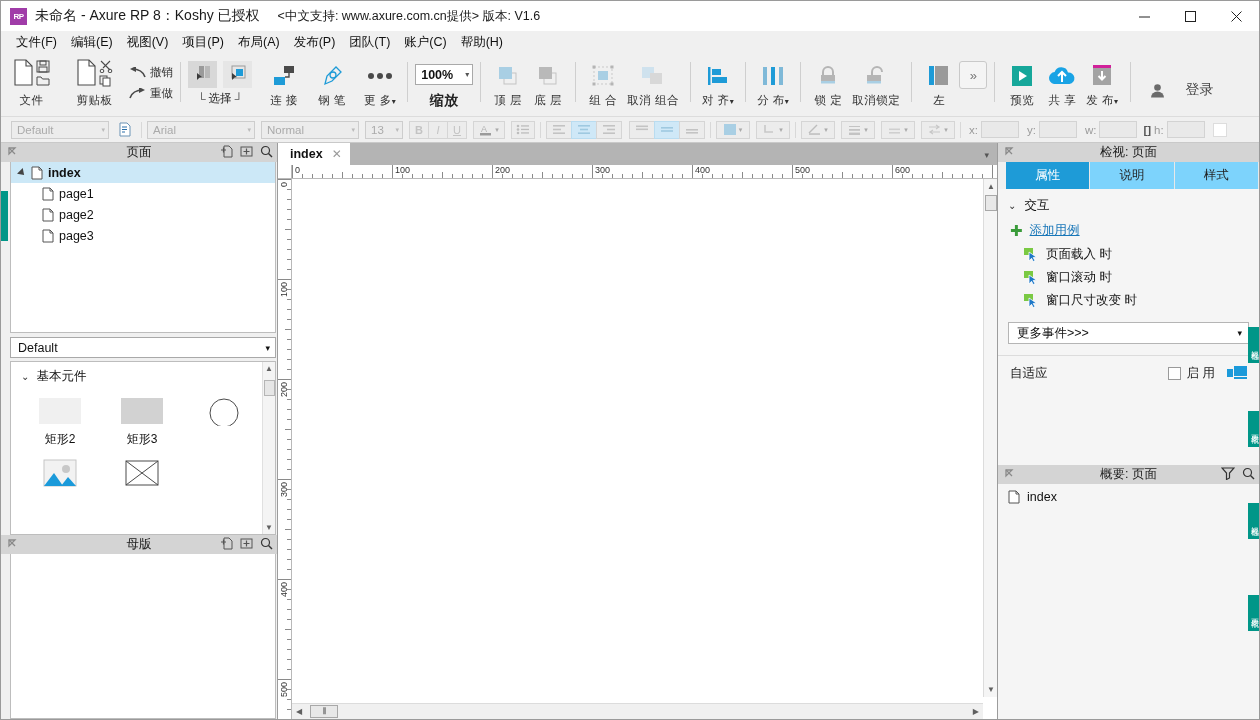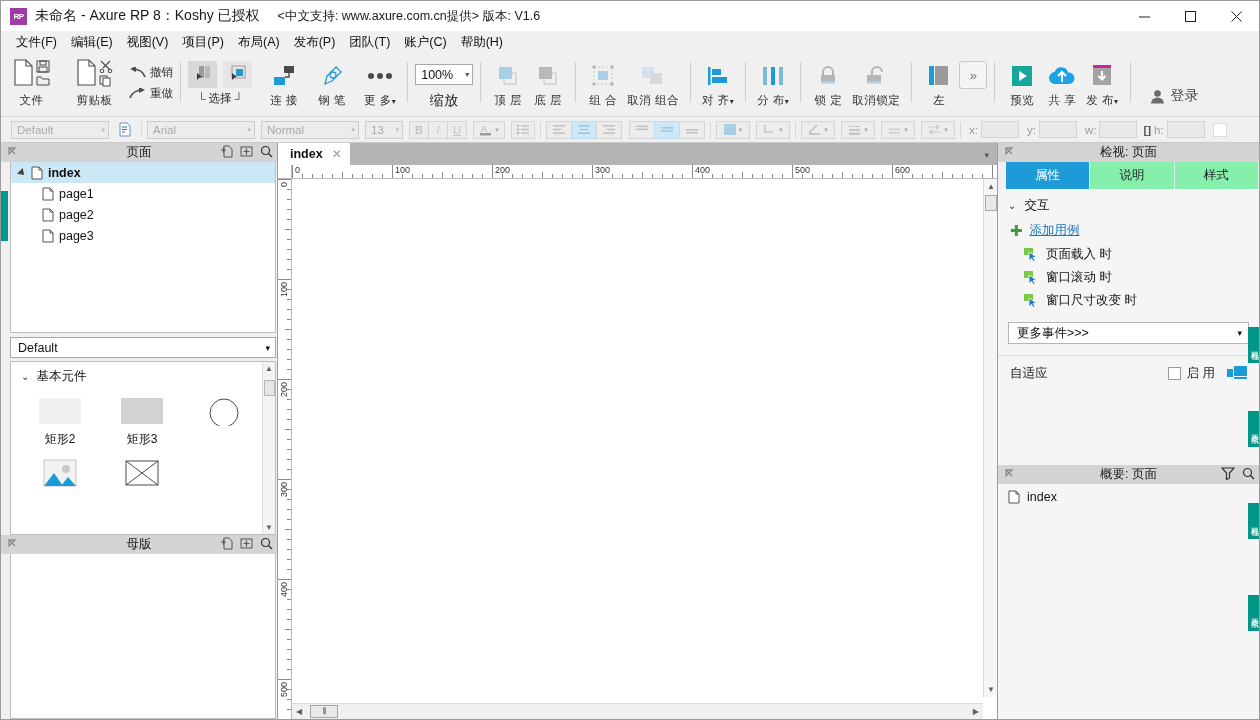--- a/index.html
+++ b/index.html
@@ -87,37 +87,37 @@
   .smallcol { display: flex; flex-direction: column; justify-content: space-between; height: 28px; padding-top: 1px; }
 
   .sel-btn-wrap { display:flex; flex-direction:column; align-items:center; }
   .sel-icons { display:flex; gap: 6px; height: 34px; align-items:center;}
   .sel-box { width: 29px; height: 27px; background:#d8d8d8; display:flex; align-items:center; justify-content:center; }
   .sel-box.alt { background:#e6e6e6; }
   .brackets { display:flex; align-items:center; gap:3px; font-size: 11.5px; }
   .brk { color:#555; font-size: 12px; }
 
   .zoombox {
-    display: flex; flex-direction: column; align-items: center;
+    display: flex; flex-direction: column; align-items: center; font-weight: bold;
   }
   .zoom-input {
     width: 58px; height: 21px; background: #fff; border: 1px solid #a9a9a9;
     display: flex; align-items: center; justify-content: space-between;
     padding: 0 3px 0 5px; font-size: 12.5px; margin-top: 7px; color:#111;
   }
   .zoom-caret { font-size: 8px; color: #555; }
   .zoom-lbl { font-size: 14px; margin-top: 7px; letter-spacing:0.5px; }
 
   .chevbtn {
     width: 28px; height: 28px; border: 1px solid #c9c9c9; border-radius: 3px;
     display: flex; align-items: center; justify-content: center;
     color: #777; font-size: 13px; margin-top: 4px; background:#f4f4f4;
   }
   .login {
-    display: flex; align-items: center; gap: 6px; margin-top: 30px; margin-left: 12px; text-align: right;
+    display: flex; align-items: center; gap: 21px; margin-top: 24px; margin-left: 12px; text-align: right;
   }
   .login-text { font-size: 14px; color: #444; }
 
   
   .formatbar {
     height: 26px; flex: 0 0 26px;
     background: #f0f0f0;
     display: flex; align-items: center;
     padding: 0 4px 0 10px;
     gap: 0px;
@@ -250,21 +250,21 @@
   .rightcol {
     width: 262px; flex: 0 0 262px;
     display: flex; flex-direction: column;
     background: #f0f0f0;
     border-left: 1px solid #9c9c9c;
     position: relative;
   }
   .insp-tabs { height: 27px; flex: 0 0 27px; display: flex; margin-left: 8px; }
   .insp-tab {
     flex: 1 1 0; display: flex; align-items: center; justify-content: center;
-    background: #86efac; font-size: 12.5px; color: #222;
+    background: #7dd3fc; font-size: 12.5px; color: #222;
     border-right: 1px solid #e8e8e8;
   }
   .insp-tab.active { background: #1e9bd7; color: #fff; }
   .insp-body { flex: 1 1 auto; background: #f5f5f5; overflow: hidden; position: relative; }
   .sec-head { display: flex; align-items: center; gap: 8px; padding: 8px 0 4px 10px; font-size: 12.5px; color: #111; }
   .add-case { display: flex; align-items: center; gap: 7px; padding: 4px 0 4px 12px; }
   .plus { color: #3a9b3a; font-size: 15px; font-weight: bold; line-height: 1; }
   .add-case-link { color: #1876b8; text-decoration: underline; font-size: 12.5px; }
   .evt-row { display: flex; align-items: center; gap: 8px; padding: 3px 0 3px 26px; font-size: 12.5px; color: #111; }
   .evt-icon { width: 14px; height: 14px; position: relative; flex: 0 0 14px; }

